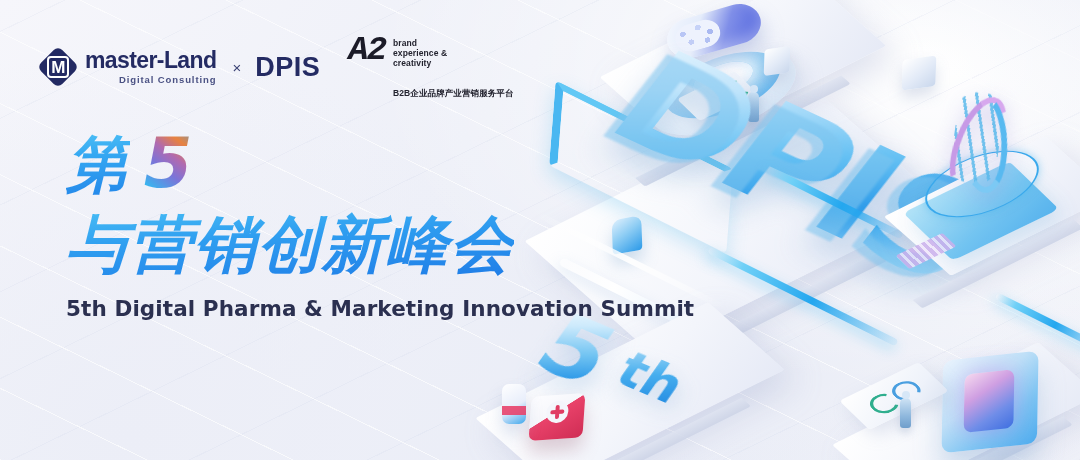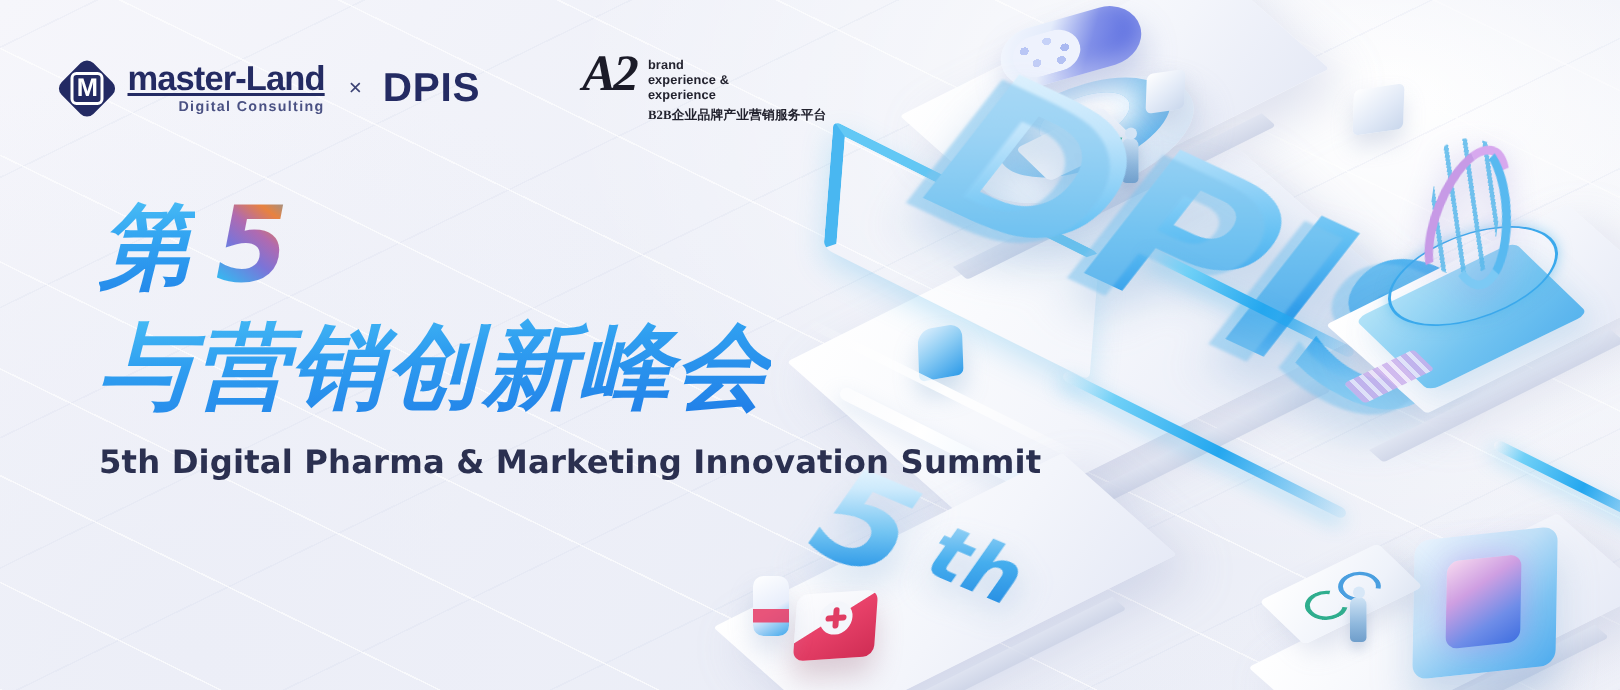--- a/index.html
+++ b/index.html
@@ -41,34 +41,34 @@
   .diamond .inner{
     position:absolute;left:9px;top:9px;width:22px;height:22px;
     border:2px solid #fff;border-radius:4px;box-sizing:border-box;
     display:flex;align-items:center;justify-content:center;
   }
   .diamond .mch{
     font-size:17px;font-weight:bold;color:#fff;line-height:1;letter-spacing:-.5px;
     font-family:"Liberation Sans",sans-serif;
   }
   .ml-words{display:flex;flex-direction:column;line-height:1;}
-  .ml-main{font-size:23px;font-weight:bold;color:#242b63;letter-spacing:-.6px;text-decoration:underline;}
+  .ml-main{font-size:23px;font-weight:bold;color:#242b63;letter-spacing:-.6px;}
   .ml-sub{font-size:9.5px;font-weight:bold;color:#4a5183;letter-spacing:.9px;text-align:right;margin-top:3px;}
   .xmark{font-size:15px;color:#3c4375;margin:0 14px 0 16px;font-weight:400;}
   .dpis-word{font-size:27px;font-weight:bold;color:#242b63;letter-spacing:.5px;}
   .a2-block{display:flex;align-items:flex-start;gap:8px;margin-left:28px;}
   .a2-mark{
     font-size:34px;font-weight:bold;color:#1b1b28;line-height:.85;
-    font-style:italic;letter-spacing:-2px;font-family:Liberation Serif, serif;margin-left:40px;
+    font-style:italic;letter-spacing:-2px;font-family:Liberation Mono, monospace;
   }
   .a2-txt{display:flex;flex-direction:column;line-height:1.18;padding-top:2px;}
   .a2-txt span{font-size:8.5px;color:#23232f;font-weight:bold;letter-spacing:.1px;}
   .a2-cn{
-    font-size:5.2px;color:#55556a;letter-spacing:.4px;margin-top:3px;white-space:nowrap;
-    font-family:Liberation Serif, serif;
+    font-size:5.2px;color:#55556a;letter-spacing:.4px;margin-top:20px;white-space:nowrap;
+    font-family:Liberation Sans, sans-serif;
   }
 
   
   .headline{position:absolute;left:66px;top:128px;z-index:40;}
   .hl-line{
     display:flex;align-items:center;height:74px;
     font-family:"DejaVu Sans","Liberation Sans",sans-serif;
     font-weight:bold;font-size:62px;letter-spacing:2px;
     font-style:italic;
   }
@@ -414,21 +414,21 @@
 
     <span class="xmark">×</span>
 
     <span class="dpis-word">DPIS</span>
 
     <div class="a2-block">
       <span class="a2-mark">A2</span>
       <div class="a2-txt">
         <span>brand</span>
         <span>experience &amp;</span>
-        <span>experience</span>
+        <span>creativity</span>
         <span class="a2-cn">B2B企业品牌产业营销服务平台</span>
       </div>
     </div>
   </div>
 
   <div class="headline">
     <div class="hl-line l1">
       <span class="cn">第</span>
       <span class="five">
         <span class="glyph">5</span>

